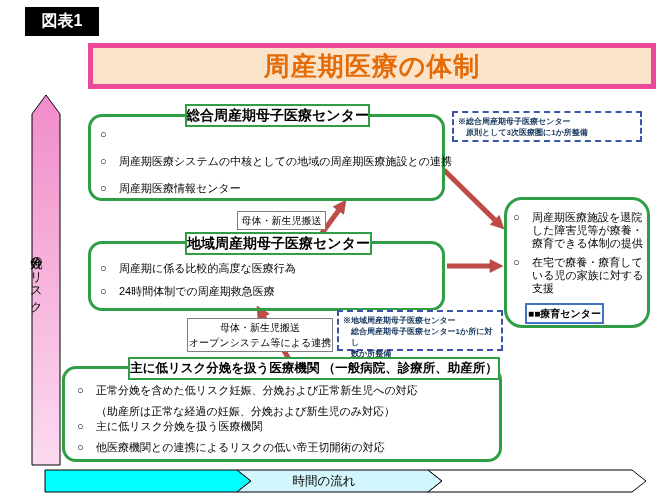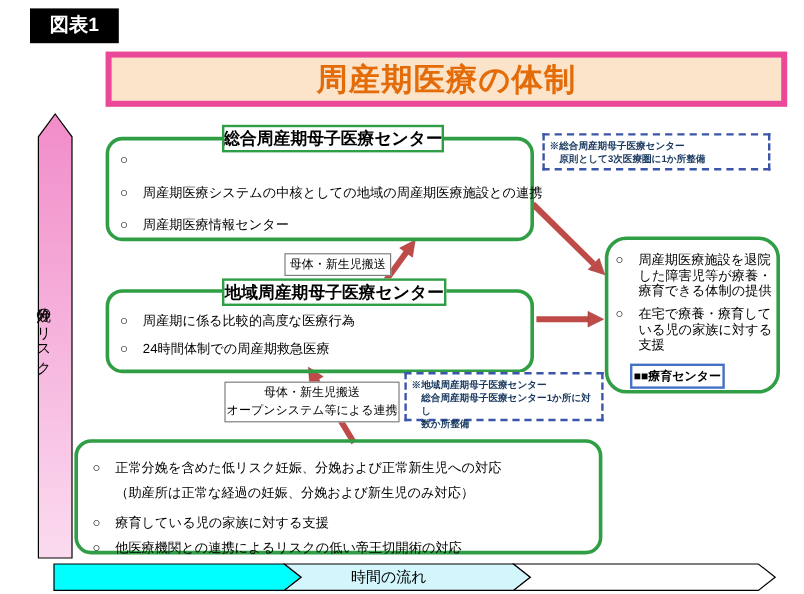--- a/index.html
+++ b/index.html
@@ -136,33 +136,34 @@
     </div>
   </div>
   <div class="ryoiku-badge">■■療育センター</div>
 
   <div class="gbox" style="left:62px; top:366px; width:440px; height:96px;">
     <div class="items" style="left:12px; top:14px; right:6px;">
       <div class="row" style="margin-bottom:7px;">
         <span class="bullet">○</span>
         <span>正常分娩を含めた低リスク妊娠、分娩および正常新生児への対応</span>
       </div>
-      <div class="row cont" style="margin-bottom:11px;">
+      <div class="row cont" style="margin-bottom:1px;">
         <span>（助産所は正常な経過の妊娠、分娩および新生児のみ対応）</span>
       </div>
       <div class="row" style="margin-bottom:7px;">
         <span class="bullet">○</span>
-        <span>療育している児の家族に対する支援</span>
+        <span>主に低リスク分娩を扱う医療機関</span>
       </div>
       <div class="row">
         <span class="bullet">○</span>
         <span>他医療機関との連携によるリスクの低い帝王切開術の対応</span>
       </div>
     </div>
   </div>
+  <div class="gheader" style="left:128px; top:357px; width:372px; height:23px; font-size:12.5px;">主に低リスク分娩を扱う医療機関 （一般病院、診療所、助産所）</div>
 
   <div class="note" style="left:452px; top:111px; width:190px; height:31px;">
     <div>※総合周産期母子医療センター</div>
     <div class="indent">原則として3次医療圏に1か所整備</div>
   </div>
   <div class="note" style="left:337px; top:310px; width:166px; height:41px;">
     <div>※地域周産期母子医療センター</div>
     <div class="indent">総合周産期母子医療センター1か所に対し</div>
     <div class="indent">数か所整備</div>
   </div>

